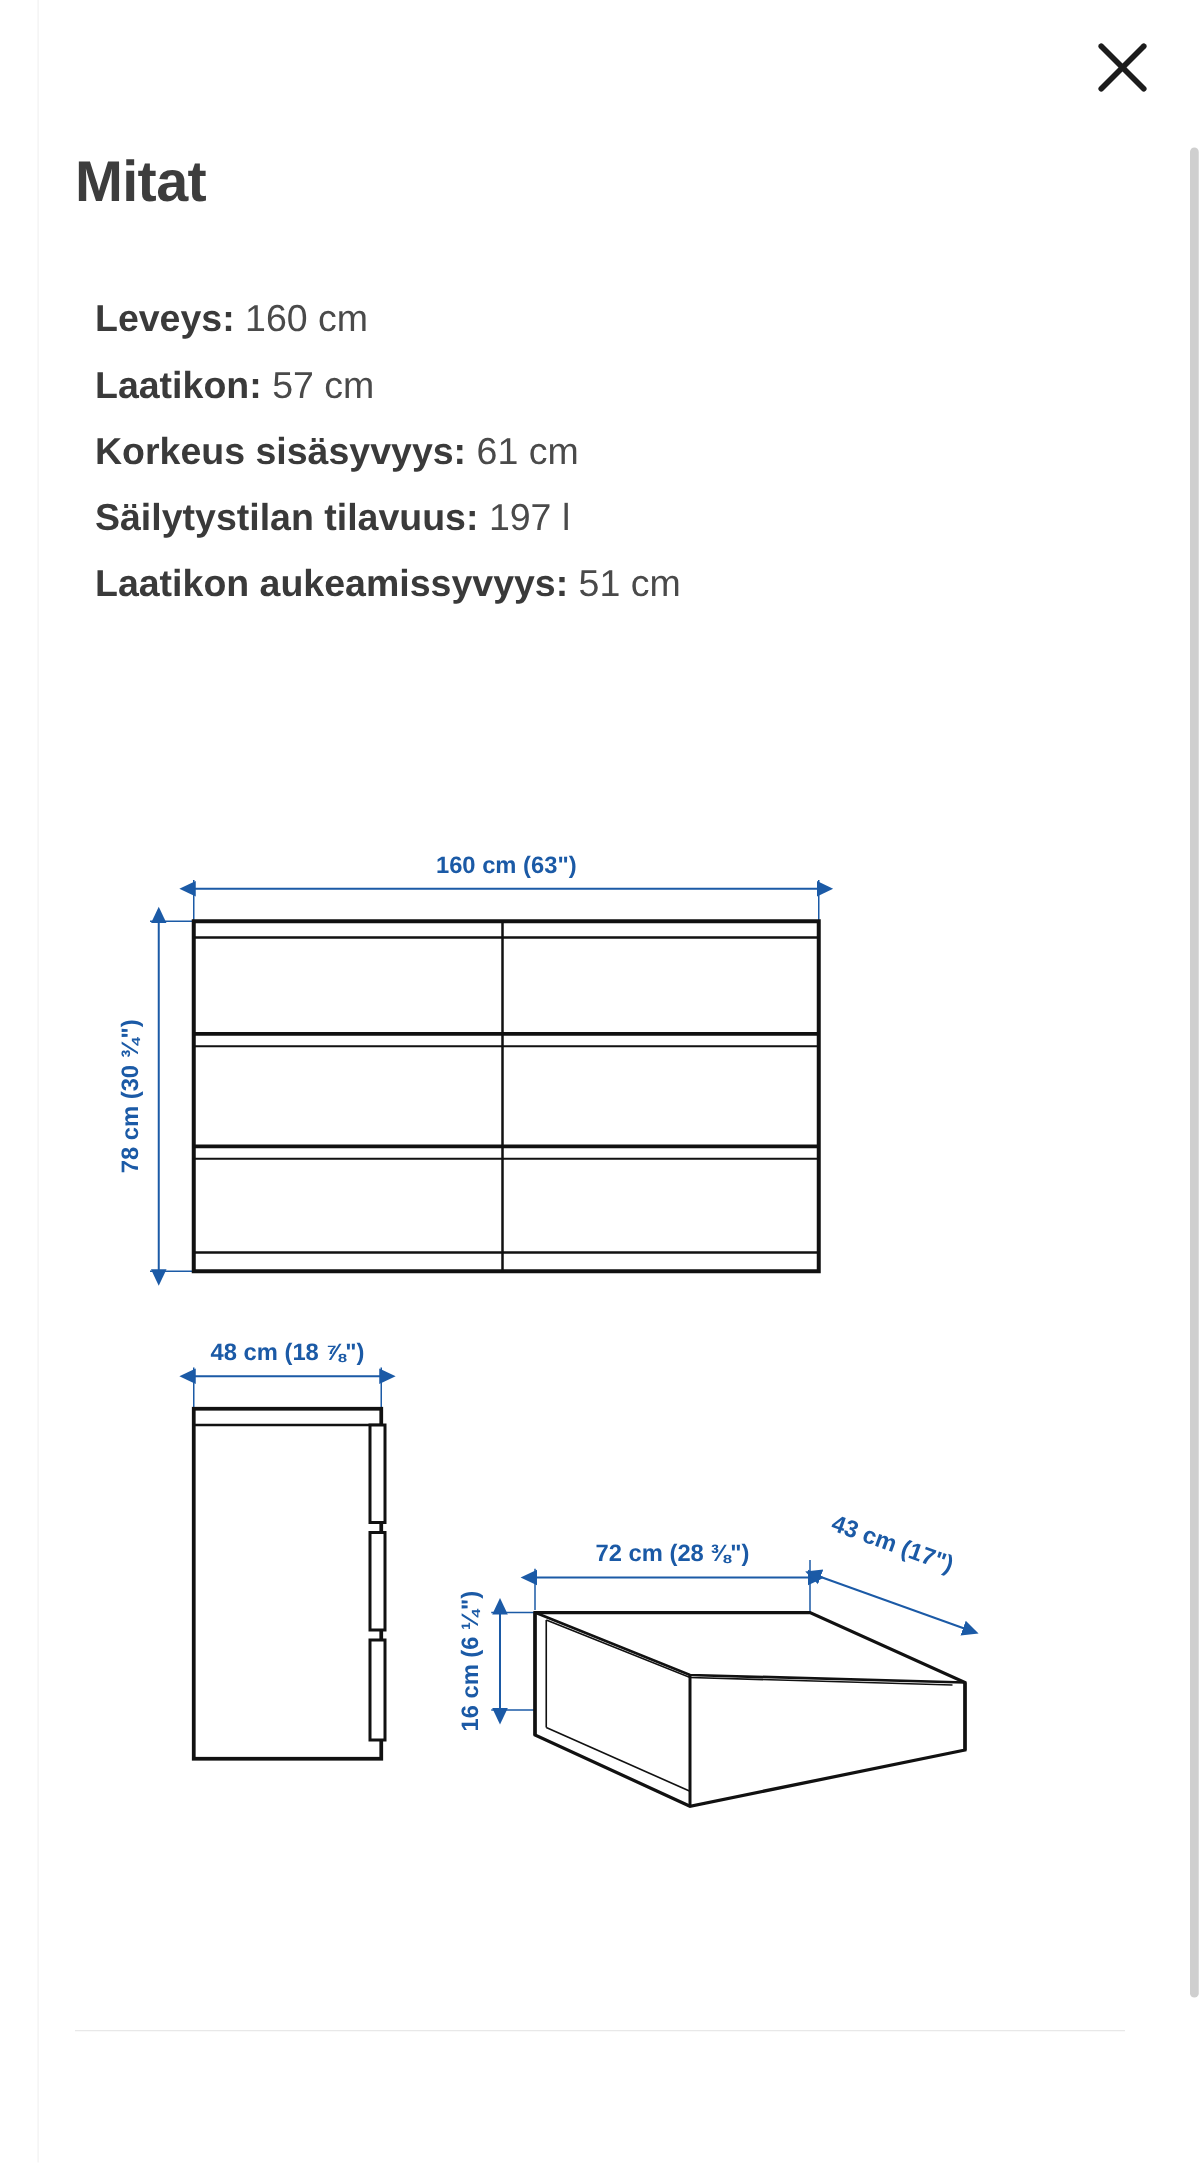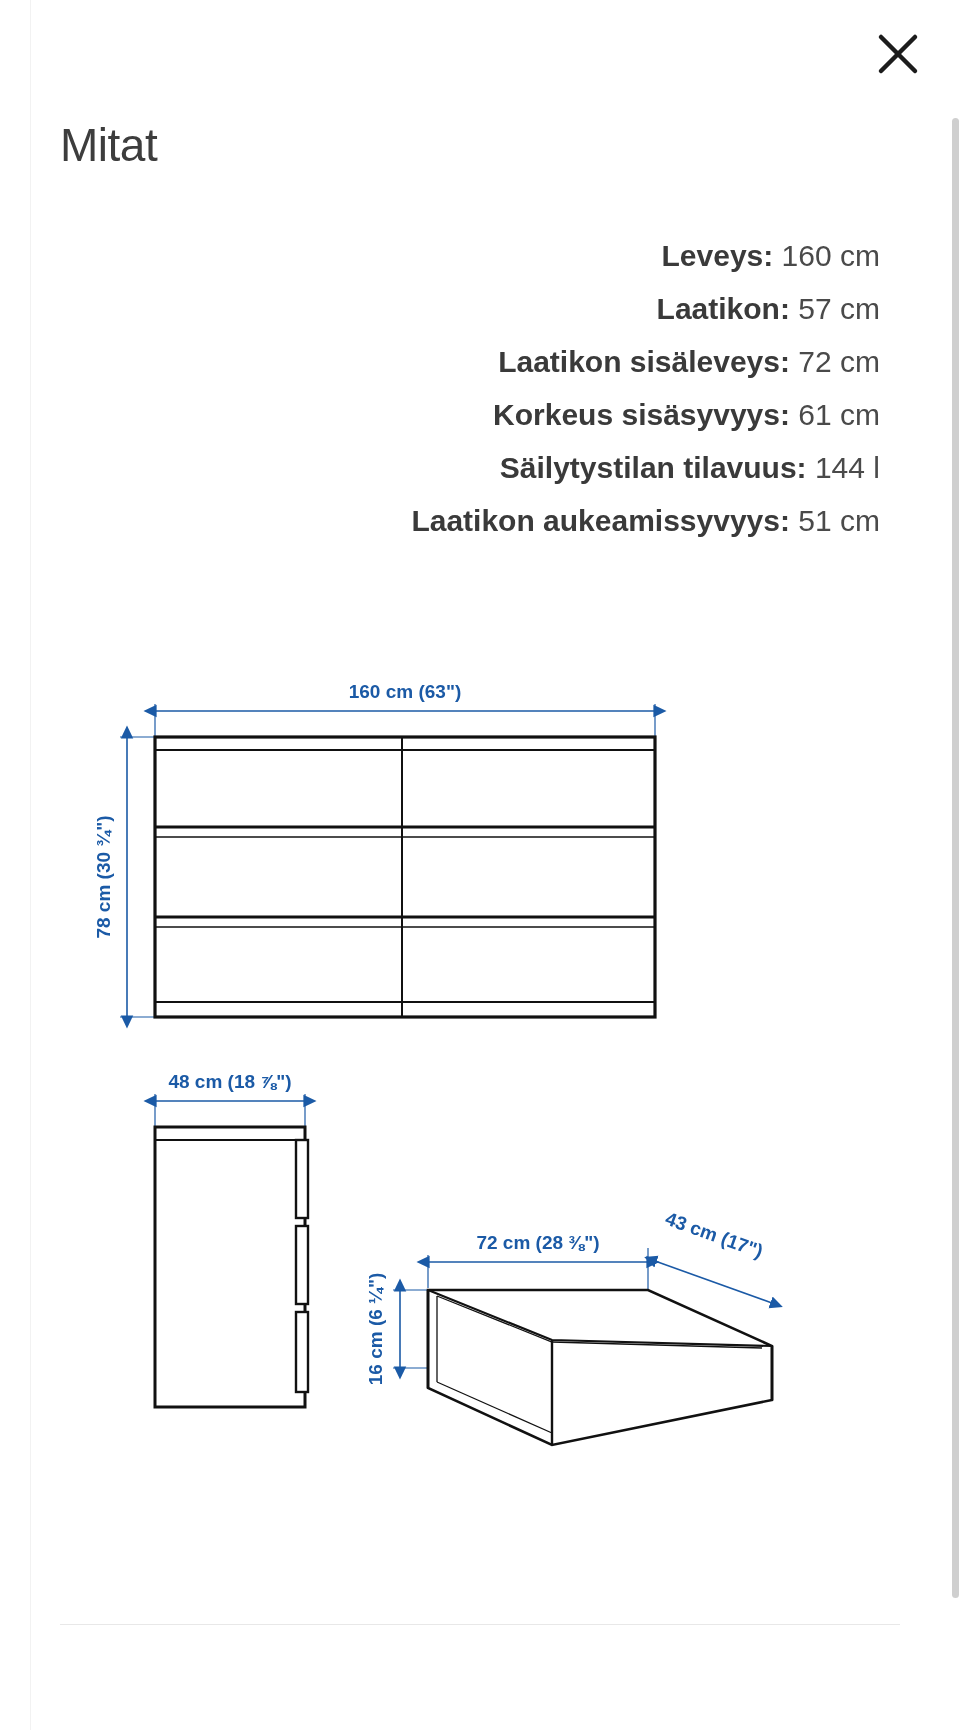--- a/index.html
+++ b/index.html
@@ -25,28 +25,28 @@
   }
   .close-btn svg{display:block;}
   
   .content{
     position:absolute;
     left:60px;top:120px;
     width:820px;
   }
   .page-title{
     font-size:46px;
-    font-weight:normal;
+    font-weight:bold;
     color:#3d3d3d;
     letter-spacing:-0.5px;
     margin:0 0 58px 0;
     line-height:1.1;
   }
   .spec-list{
-    margin:0;padding:0;list-style:none;text-align:right;
+    margin:16px;padding:0;list-style:none;
   }
   .spec-row{
     font-size:30px;
     line-height:53px;
     color:#3f3f3f;
     white-space:nowrap;
   }
   .spec-label{
     font-weight:bold;
     color:#3a3a3a;
@@ -111,30 +111,26 @@
     <ul class="spec-list">
       <li class="spec-row">
         <span class="spec-label">Leveys:</span>
         <span class="spec-value">160 cm</span>
       </li>
       <li class="spec-row">
         <span class="spec-label">Laatikon:</span>
         <span class="spec-value">57 cm</span>
       </li>
       <li class="spec-row">
-        <span class="spec-label">Laatikon sisäleveys:</span>
-        <span class="spec-value">72 cm</span>
-      </li>
-      <li class="spec-row">
         <span class="spec-label">Korkeus sisäsyvyys:</span>
         <span class="spec-value">61 cm</span>
       </li>
       <li class="spec-row">
         <span class="spec-label">Säilytystilan tilavuus:</span>
-        <span class="spec-value">144 l</span>
+        <span class="spec-value">197 l</span>
       </li>
       <li class="spec-row">
         <span class="spec-label">Laatikon aukeamissyvyys:</span>
         <span class="spec-value">51 cm</span>
       </li>
     </ul>
   </div>
 
   <div class="drawings">
     <svg width="960" height="820" viewBox="0 0 960 820" xmlns="http://www.w3.org/2000/svg">

